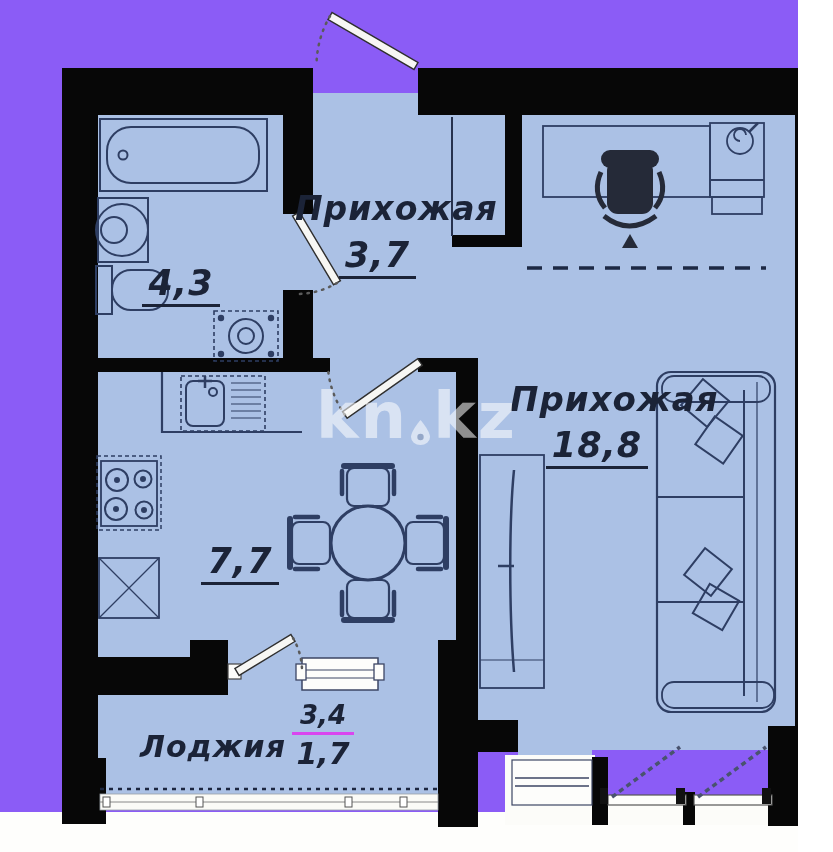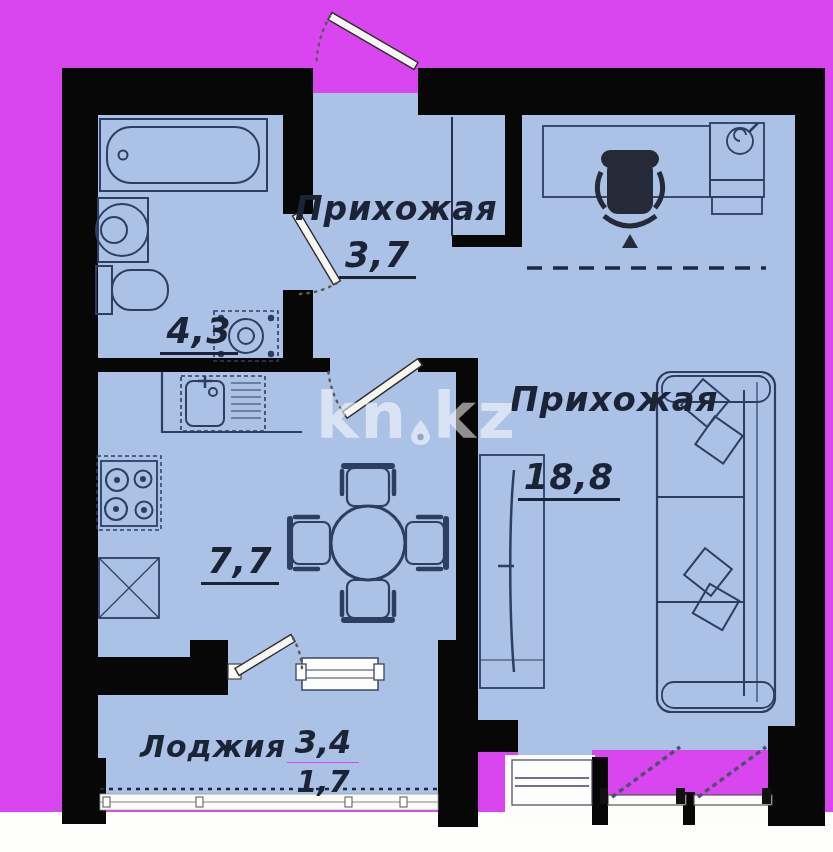--- a/index.html
+++ b/index.html
@@ -1,27 +1,27 @@
 <!DOCTYPE html>
 <html><head>
 <meta charset="utf-8">
 <style>
   html,body{margin:0;padding:0;}
   body{font-family:"DejaVu Sans","Liberation Sans",sans-serif;}
-  .canvas{position:relative;width:833px;height:852px;background:#d946ef;overflow:hidden;}
+  .canvas{position:relative;width:754px;height:852px;background:#8b5cf6;overflow:hidden;padding-left:44px;}
   .floor{position:absolute;background:#abc1e5;}
   .wall{position:absolute;background:#070707;}
   .white{position:absolute;background:#fcfcf9;}
   .svglayer{position:absolute;left:0;top:0;width:833px;height:852px;pointer-events:none;}
   .lbl{position:absolute;color:#1b2337;font-style:italic;font-weight:600;letter-spacing:1px;text-align:center;line-height:1;}
   .room-name{font-size:33px;}
   .room-area{font-size:35px;}
   .room-area .u{display:inline-block;border-bottom:3px solid #1b2337;padding:0 6px 3px 6px;}
   .frac{position:absolute;color:#1b2337;font-style:italic;font-weight:600;text-align:center;line-height:1;}
-  .frac .top{display:inline-block;font-size:32px;border-bottom:1px solid #d946ef;padding:0 8px 4px 8px;margin-top:24px;}
+  .frac .top{display:inline-block;font-size:26px;border-bottom:3px solid #d946ef;padding:0 8px 4px 8px;}
   .frac .bot{display:block;font-size:30px;padding-top:4px;}
   .watermark{position:absolute;left:316px;top:384px;display:flex;align-items:flex-end;
     font-size:64px;font-weight:700;letter-spacing:2px;color:rgba(255,255,255,0.55);line-height:1;}
   .watermark .drop{margin:0 3px 3px 3px;}
 </style>
 </head>
 <body>
 
 <div class="canvas">
 
@@ -214,26 +214,26 @@
     <g>
       <rect x="228" y="664" width="13" height="15" fill="#fdfdfb" stroke="#444" stroke-width="1.2"></rect>
       <rect x="237" y="668" width="65.5" height="8" transform="rotate(-31.3,237,672)" fill="#f7f7f4" stroke="#2f2f2f" stroke-width="1.4"></rect>
       <path d="M293,638 A65.5,65.5 0 0 1 302,670" stroke="#5a5a5a" stroke-width="2.5" stroke-dasharray="1.5 6" stroke-linecap="round" fill="none"></path>
     </g>
   </svg>
 
   <div class="lbl room-name" style="left:295px;top:192px;width:180px;">Прихожая</div>
   <div class="lbl room-area" style="left:295px;top:238px;width:165px;"><span class="u">3,7</span></div>
 
-  <div class="lbl room-area" style="left:144px;top:266px;width:110px;margin-top:48px;"><span class="u">4,3</span></div>
+  <div class="lbl room-area" style="left:126px;top:266px;width:110px;"><span class="u">4,3</span></div>
 
   <div class="lbl room-area" style="left:165px;top:544px;width:150px;"><span class="u">7,7</span></div>
 
   <div class="lbl room-name" style="left:510px;top:382px;width:190px;font-size:34px;">Прихожая</div>
-  <div class="lbl room-area" style="left:484px;top:428px;width:170px;margin-top:32px;"><span class="u">18,8</span></div>
+  <div class="lbl room-area" style="left:512px;top:428px;width:170px;"><span class="u">18,8</span></div>
 
   <div class="lbl room-name" style="left:140px;top:732px;width:145px;font-size:30px;">Лоджия</div>
   <div class="frac" style="left:285px;top:702px;width:76px;">
     <span class="top">3,4</span>
     <span class="bot">1,7</span>
   </div>
 
   <div class="watermark">
     <span>kn</span>
     <svg class="drop" width="19" height="25" viewBox="0 0 19 25">

